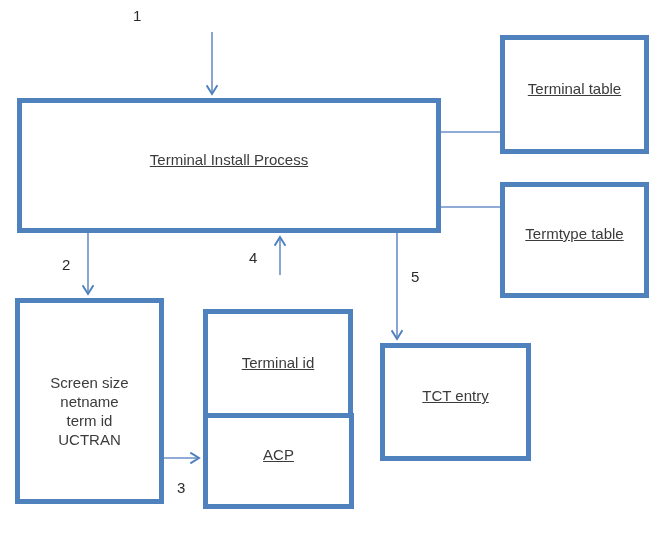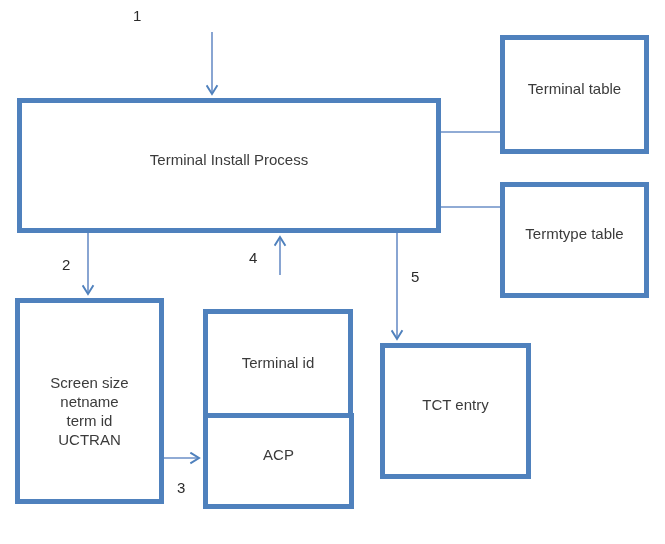--- a/index.html
+++ b/index.html
@@ -30,28 +30,28 @@
     background: #ffffff;
     display: flex;
     flex-direction: column;
     justify-content: center;
     align-items: center;
     text-align: center;
     font-size: 15px;
     line-height: 19px;
   }
   .box .line { min-height: 19px; line-height: 19px; }
-  .pad { padding-bottom: 13px; }
+  .pad { padding-bottom: 13px; text-decoration: underline; }
   #box-process        { left: 17px;  top: 98px;  width: 424px; height: 135px; }
   #box-terminal-table { left: 500px; top: 35px;  width: 149px; height: 119px; }
   #box-termtype-table { left: 500px; top: 182px; width: 149px; height: 116px; }
   #box-list-of-models { left: 15px;  top: 298px; width: 149px; height: 206px; }
   #box-terminal-id    { left: 203px; top: 275px; width: 150px; height: 119px; margin-top: 34px; }
   #box-acp            { left: 203px; top: 413px; width: 151px; height: 96px; }
-  #box-tct-entry      { left: 380px; top: 343px; width: 151px; height: 136px; }
+  #box-tct-entry      { left: 380px; top: 343px; width: 151px; height: 118px; }
   .num-label {
     position: absolute;
     font-size: 15px;
     line-height: 19px;
     color: var(--label-text, #2b2b2b);
     white-space: nowrap;
   }
   #label-step1 { left: 133px; top: 6px; display: flex; gap: 16px; }
   #label-step2 { left: 62px;  top: 255px; }
   #label-step3 { left: 177px; top: 478px; }

